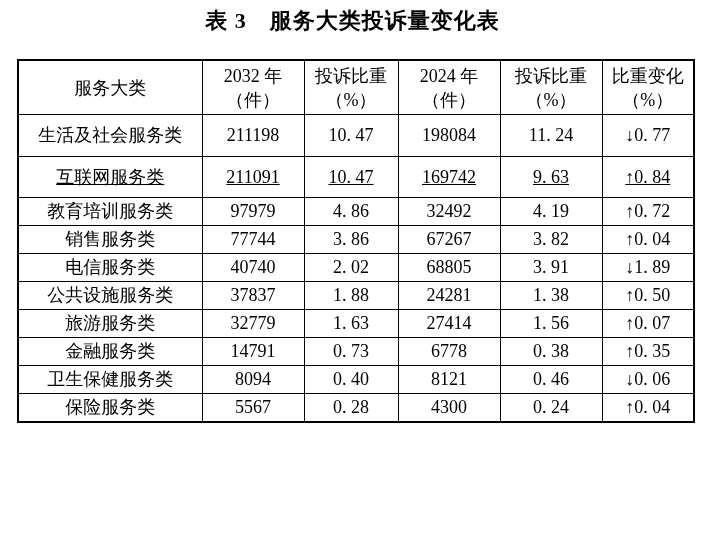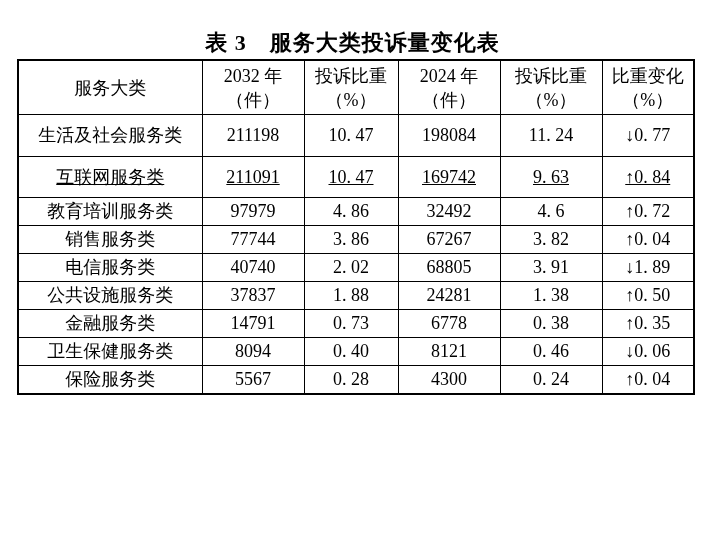--- a/index.html
+++ b/index.html
@@ -15,21 +15,21 @@
   }
   .page {
     position: relative;
     width: 705px;
     height: 536px;
     background: #ffffff;
     overflow: hidden;
   }
   .title {
     position: absolute;
-    top: 28px;
+    top: 6px;
     left: 0;
     width: 100%;
     text-align: center;
     font-size: 22px;
     font-weight: bold;
     letter-spacing: 1px;
     white-space: pre;
   }
   table.main {
     position: absolute;
@@ -107,21 +107,21 @@
           <td>10. 47</td>
           <td>169742</td>
           <td>9. 63</td>
           <td>↑0. 84</td>
         </tr>
         <tr>
           <td>教育培训服务类</td>
           <td>97979</td>
           <td>4. 86</td>
           <td>32492</td>
-          <td>4. 6</td>
+          <td>4. 19</td>
           <td>↑0. 72</td>
         </tr>
         <tr>
           <td>销售服务类</td>
           <td>77744</td>
           <td>3. 86</td>
           <td>67267</td>
           <td>3. 82</td>
           <td>↑0. 04</td>
         </tr>
@@ -133,20 +133,28 @@
           <td>3. 91</td>
           <td>↓1. 89</td>
         </tr>
         <tr>
           <td>公共设施服务类</td>
           <td>37837</td>
           <td>1. 88</td>
           <td>24281</td>
           <td>1. 38</td>
           <td>↑0. 50</td>
+        </tr>
+        <tr>
+          <td>旅游服务类</td>
+          <td>32779</td>
+          <td>1. 63</td>
+          <td>27414</td>
+          <td>1. 56</td>
+          <td>↑0. 07</td>
         </tr>
         <tr>
           <td>金融服务类</td>
           <td>14791</td>
           <td>0. 73</td>
           <td>6778</td>
           <td>0. 38</td>
           <td>↑0. 35</td>
         </tr>
         <tr>

